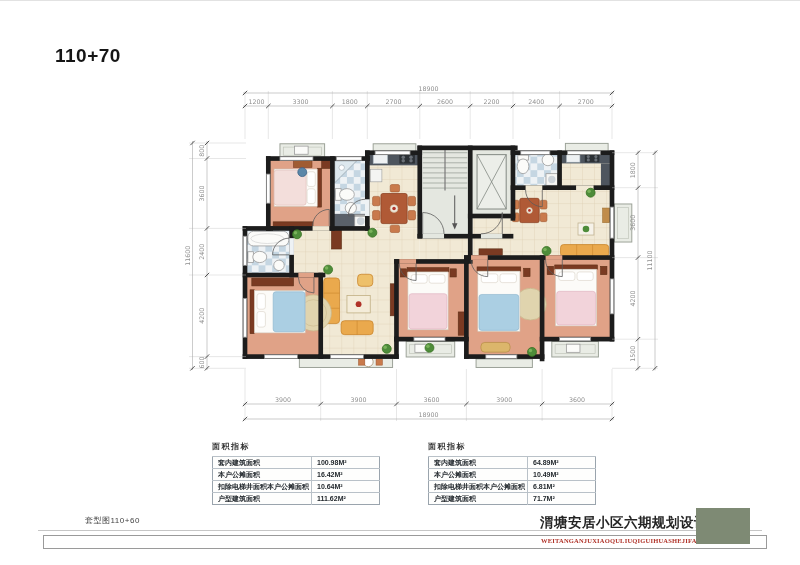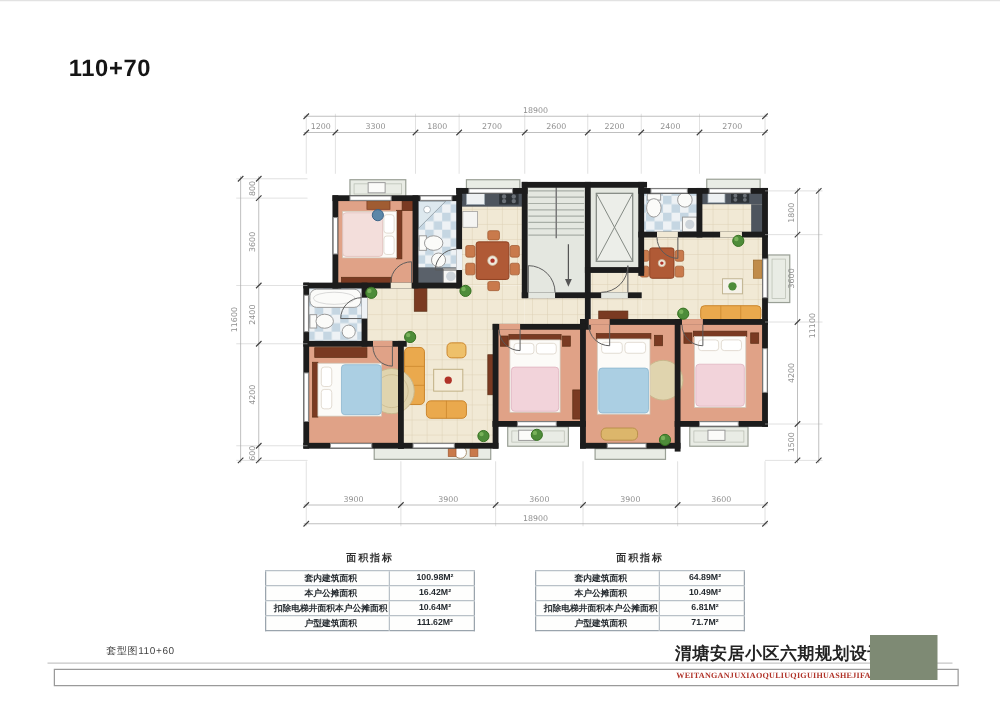--- a/index.html
+++ b/index.html
@@ -1,17 +1,17 @@
 <!DOCTYPE html>
 <html><head>
 <meta charset="utf-8">
 <style>
   html,body{margin:0;padding:0;background:#fff;}
   .sheet{position:relative;width:800px;height:565px;background:#fff;overflow:hidden;
-         font-family:"Liberation Sans",sans-serif;border-top:1px solid #e2e2e2;text-align:center;}
+         font-family:"Liberation Sans",sans-serif;border-top:1px solid #e2e2e2;}
   .page-title{position:absolute;left:55px;top:44px;font-size:19px;font-weight:700;
               letter-spacing:.5px;color:#151515;}
   
   .ext-line{stroke:#c9c9c9;stroke-width:.45;fill:none;}
   .dim-line{stroke:#a9a9a9;stroke-width:.6;fill:none;}
   .tick{stroke:#3f3f3f;stroke-width:.9;fill:none;}
   .dim-text{fill:#8f8f8f;font-size:6.3px;font-family:"DejaVu Sans",sans-serif;}
   .wall{fill:#1c1c1c;}
   .win{fill:#ffffff;stroke:#888;stroke-width:40;}
   .balc{fill:#e9ece5;stroke:#9aa096;stroke-width:50;}

